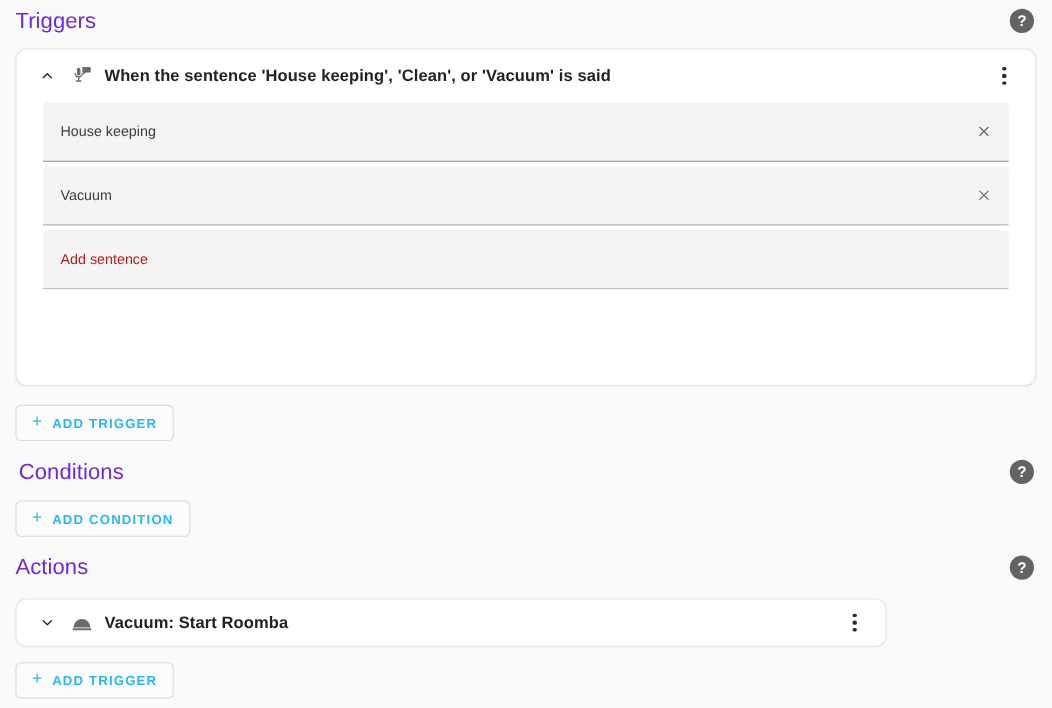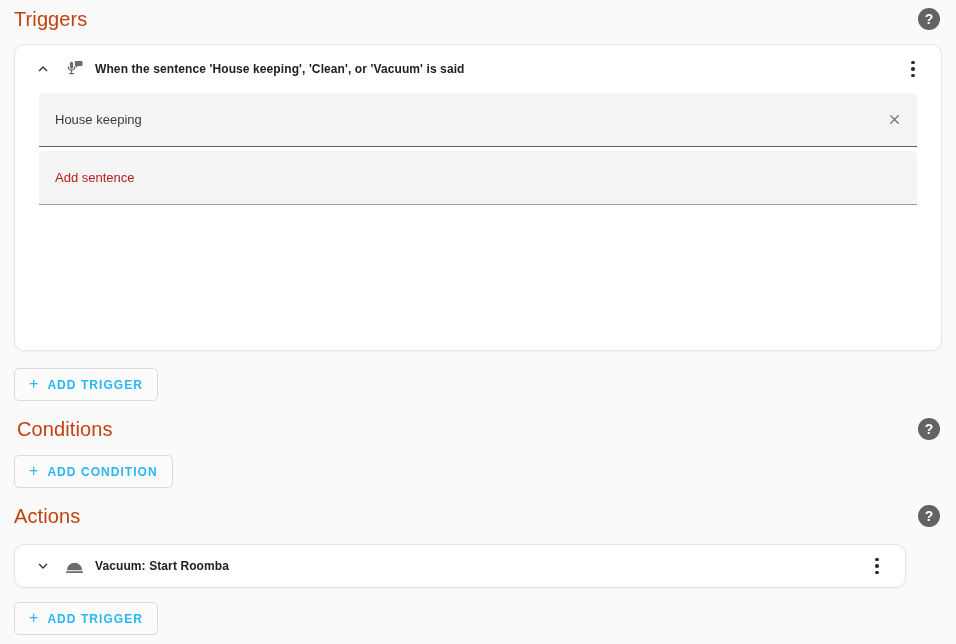--- a/index.html
+++ b/index.html
@@ -27,21 +27,21 @@
   .section-head {
     display: flex;
     align-items: center;
     justify-content: space-between;
     padding: 0 16px 0 14px;
   }
   .section-title {
     font-size: 20px;
     font-weight: 400;
     line-height: 24px;
-    color: #c2410c;
+    color: #6d28d9;
     letter-spacing: 0.1px;
   }
   .help-icon {
     width: 22px;
     height: 22px;
     border-radius: 50%;
     background: #636363;
     color: #ffffff;
     font-size: 14px;
     font-weight: 700;
@@ -82,21 +82,21 @@
     width: 26px;
     height: 26px;
     display: flex;
     align-items: center;
     justify-content: center;
     margin-left: 4px;
     margin-right: 8px;
     flex: 0 0 auto;
   }
   .card-title {
-    font-size: 12px;
+    font-size: 15px;
     font-weight: 700;
     color: #212121;
     letter-spacing: 0.1px;
     flex: 1 1 auto;
     white-space: nowrap;
     overflow: hidden;
   }
   .overflow-menu {
     width: 32px;
     height: 32px;
@@ -184,21 +184,21 @@
     transform: translateY(-1px);
   }
 
   
   #triggers-head   { position:absolute; left:0; top:7px;   width:956px; }
   #trigger-card    { position:absolute; left:14px; top:44px; width:928px; height:307px; }
   #add-trigger-btn { position:absolute; left:14px; top:368px; }
   #conditions-head { position:absolute; left:0; top:417px; width:956px;padding-left:17px; }
   #add-condition-btn{ position:absolute; left:14px; top:455px; }
   #actions-head    { position:absolute; left:0; top:504px; width:956px; }
-  #action-card     { position:absolute; left:14px; top:544px; width:892px; height:44px; }
+  #action-card     { position:absolute; left:14px; top:544px; width:792px; height:44px; }
   #add-action-btn  { position:absolute; left:14px; top:602px; }
 </style>
 </head>
 <body>
 
 <div class="page">
 
   <div class="section-head" id="triggers-head">
     <div class="section-title">Triggers</div>
     <div class="help-icon">
@@ -235,20 +235,28 @@
       <div class="field">
         <span class="field-text">House keeping</span>
         <span class="field-clear">
           <svg width="15" height="15" viewBox="0 0 24 24" aria-hidden="true">
             <path d="M6 6 L18 18 M18 6 L6 18" stroke="#6d6d6d" stroke-width="1.9" stroke-linecap="round"></path>
           </svg>
         </span>
       </div>
 
 
+      <div class="field">
+        <span class="field-text">Vacuum</span>
+        <span class="field-clear">
+          <svg width="15" height="15" viewBox="0 0 24 24" aria-hidden="true">
+            <path d="M6 6 L18 18 M18 6 L6 18" stroke="#6d6d6d" stroke-width="1.9" stroke-linecap="round"></path>
+          </svg>
+        </span>
+      </div>
 
       <div class="field placeholder-field">
         <span class="field-text">Add sentence</span>
       </div>
 
     </div>
   </div>
 
   <button class="add-btn" id="add-trigger-btn">
     <span class="plus">+</span>

